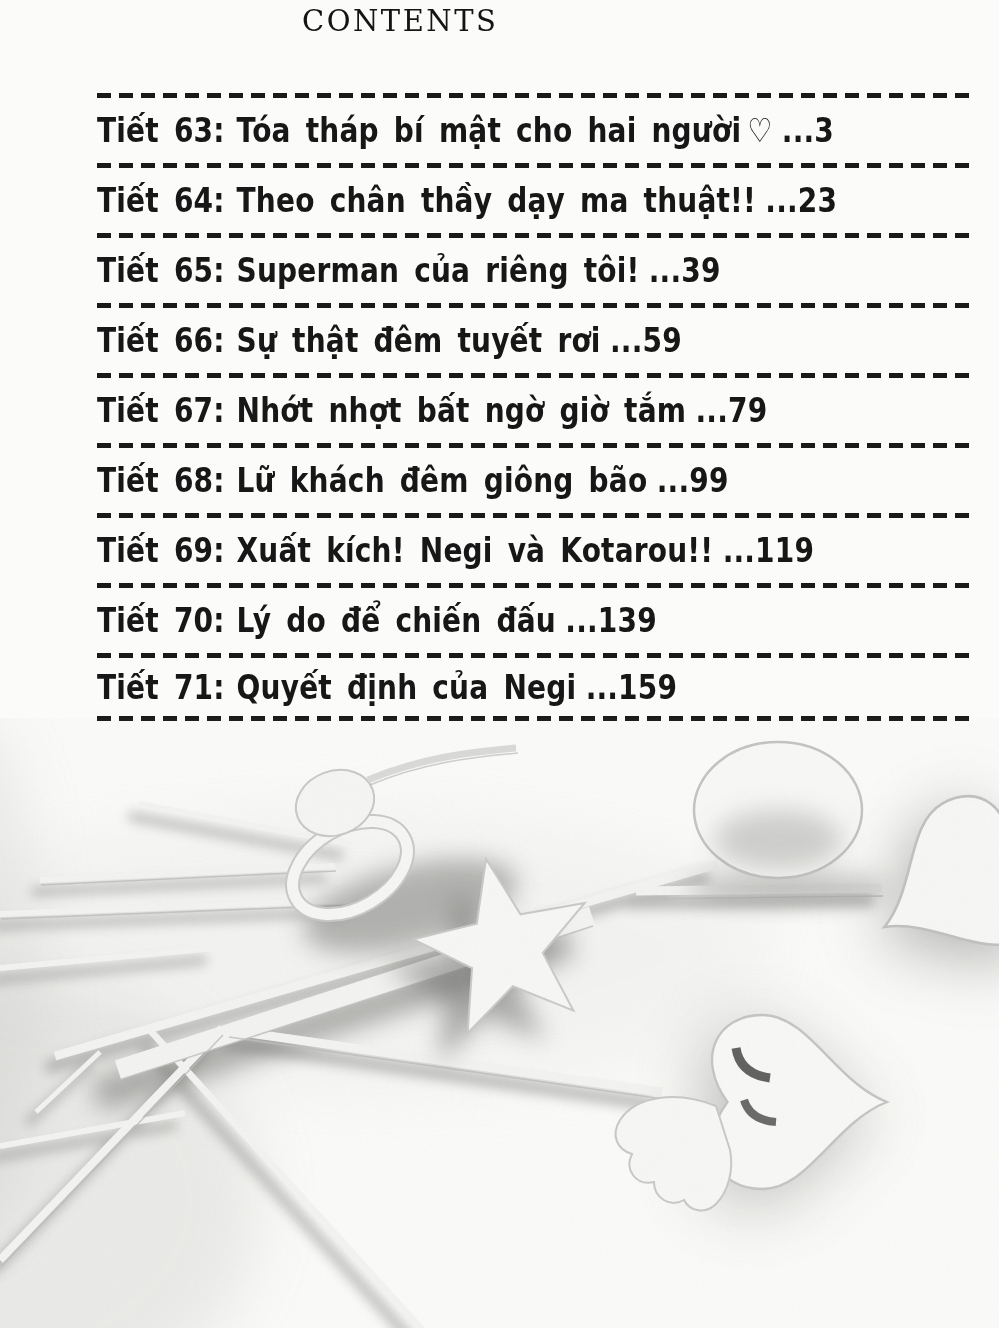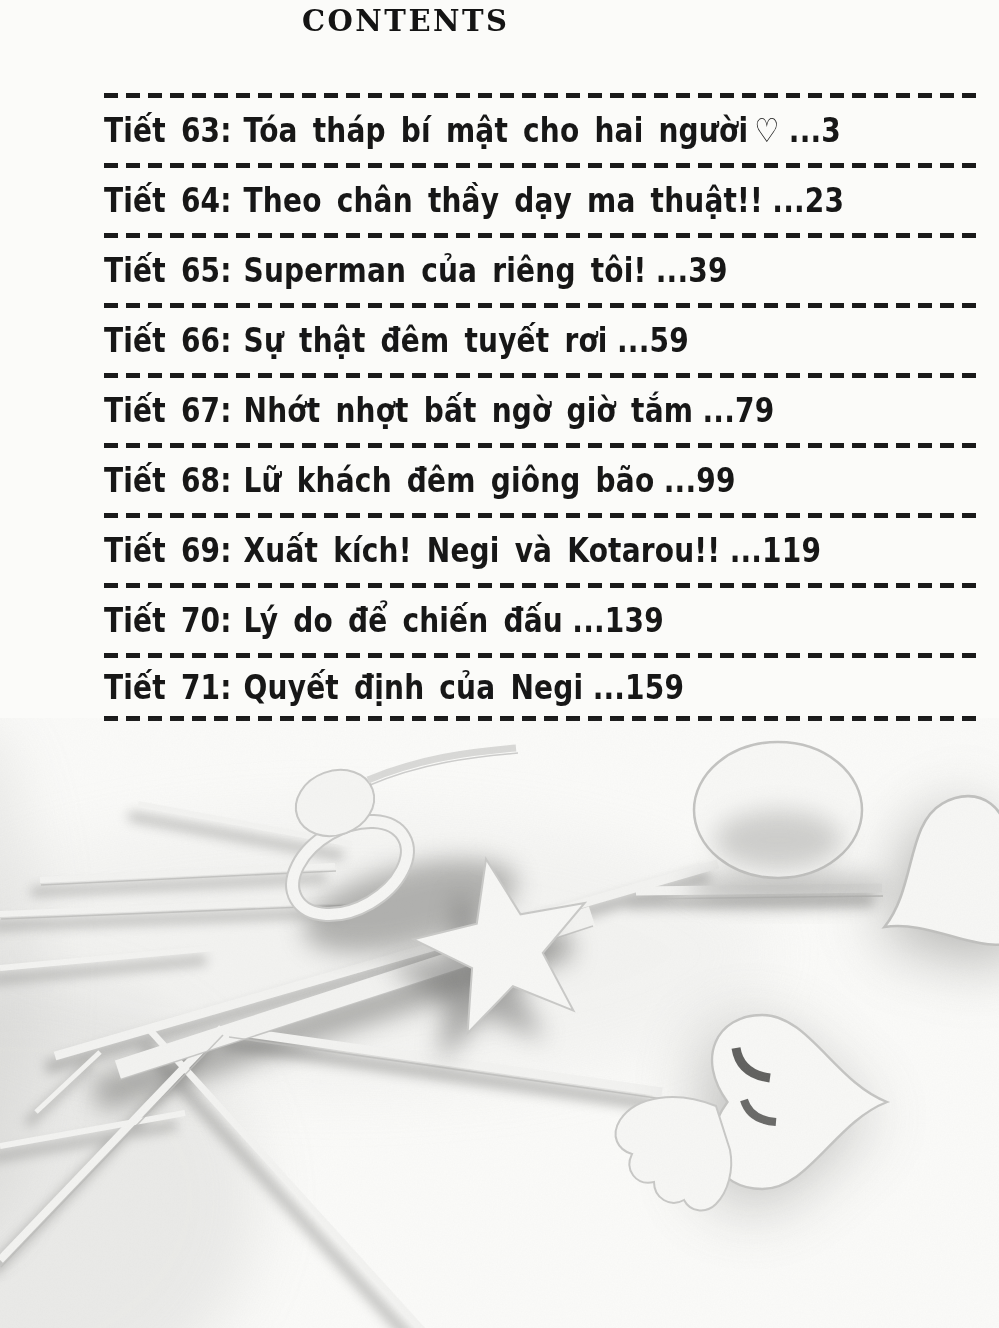--- a/index.html
+++ b/index.html
@@ -9,28 +9,28 @@
     margin:0 auto;
     background:#fbfbf9;
     overflow:hidden;
     font-family:"DejaVu Sans", sans-serif;
     color:#161616;
   }
   .contents-title{
     position:absolute;
     top:4px;left:302px;
     font-family:"DejaVu Serif", serif;
-    font-weight:bold;
+    font-weight:normal;
     font-size:29px;
     letter-spacing:2.5px;
     color:#141414;
   }
   .toc{
     position:absolute;
-    left:104px;top:93px;
+    left:97px;top:93px;
     width:873px;
   }
   .rule{
     height:5px;
     background:repeating-linear-gradient(90deg,#1a1a1a 0 14px, transparent 14px 22px);
   }
   .row{
     height:65px;
     display:flex;
     align-items:center;

